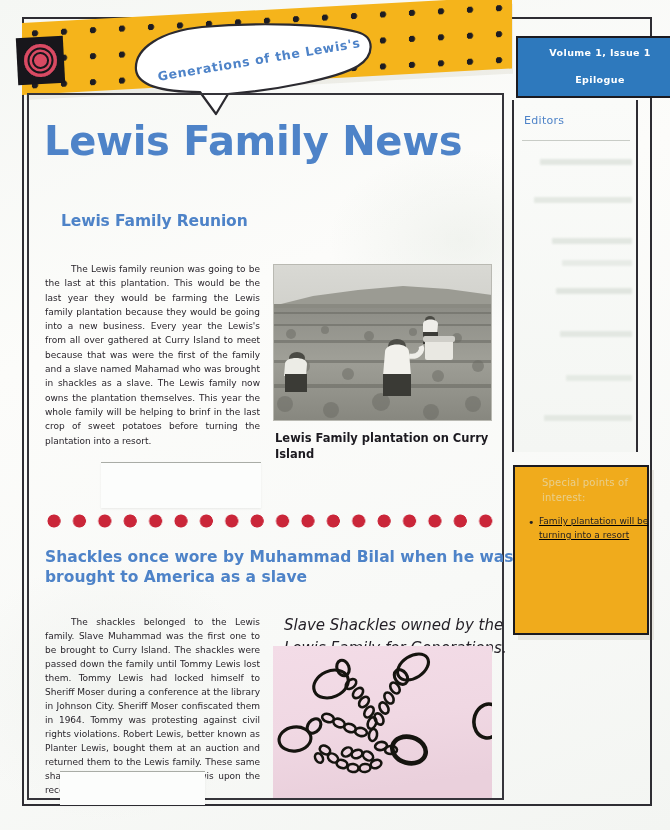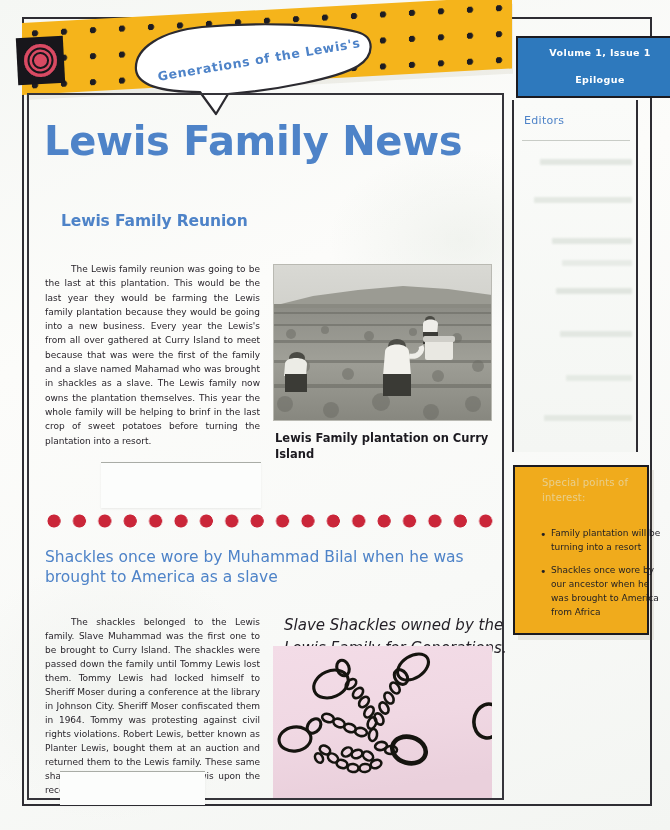--- a/index.html
+++ b/index.html
@@ -200,23 +200,24 @@
     font-size: 10px;
     color: #e8cf8d;
     line-height: 1.45;
     letter-spacing: 0.2px;
     margin-left: 16px;
   }
   .spi-list {
     position: absolute;
     left: 10px; top: 48px;
     width: 118px;
-    margin: 12px;
+    margin: 0;
     padding: 0 0 0 14px;
     list-style: none;
+    text-decoration: underline;
   }
   .spi-list li {
     position: relative;
     font-size: 9px;
     color: #1f1e24;
     line-height: 1.55;
     margin-bottom: 9px;
   }
   .spi-list li::before {
     content: "\2022";
@@ -292,21 +293,21 @@
     background-size: 25.4px 14px;
     background-repeat: repeat-x;
   }
 
   
   .art2-head {
     position: absolute;
     left: 45px; top: 547px;
     width: 470px;
     font-family: "DejaVu Sans", sans-serif;
-    font-weight: normal;
+    font-weight: bold;
     font-size: 15.5px;
     line-height: 1.32;
     color: #4e83c8;
   }
   .art2-body {
     position: absolute;
     left: 45px; top: 615px;
     width: 215px;
     font-size: 9px;
     line-height: 1.56;
@@ -410,21 +411,20 @@
     <div class="editor-row" style="top:313px;">
       <span style="display:inline-block;width:88px;height:6px;background:#e1e6e0;"></span>
     </div>
   </div>
 
   <div class="spi-shadow"></div>
   <div class="spi-box">
     <div class="spi-title">Special points of interest:</div>
     <ul class="spi-list">
       <li>Family plantation will be turning into a resort</li>
-      <li>Shackles once wore by our ancestor when he was brought to America from Africa</li>
     </ul>
   </div>
 
   <div class="masthead-title">Lewis Family News</div>
 
   <div class="art1-head">Lewis Family Reunion</div>
   <div class="art1-body">The Lewis family reunion was going to be the last at this plantation.  This would be the last year they would be farming the Lewis family plantation because they would be going into a new business.  Every year the Lewis's from all over gathered at Curry Island to meet because that was were the first of the family and a slave named Mahamad who was brought in shackles as a slave.  The Lewis family now owns the plantation themselves.  This year the whole family will be helping to brinf in the last crop of sweet potatoes before turning the plantation into a resort.</div>
 
   <div class="photo1">
     <svg width="219" height="157" viewBox="0 0 219 157">

